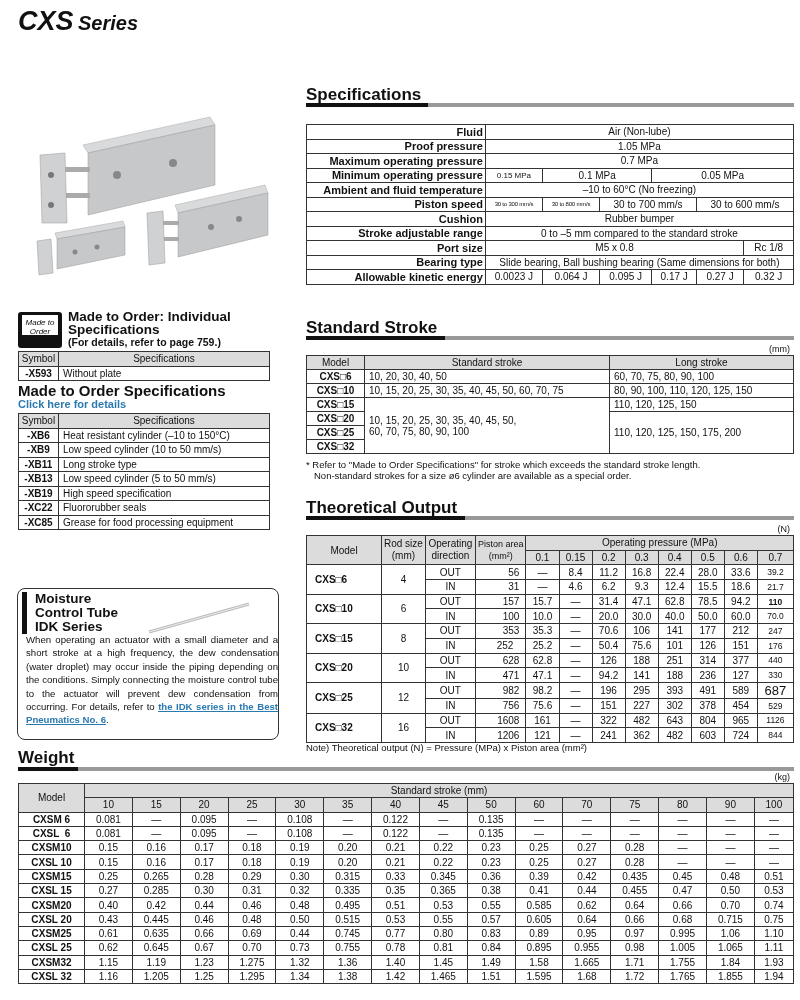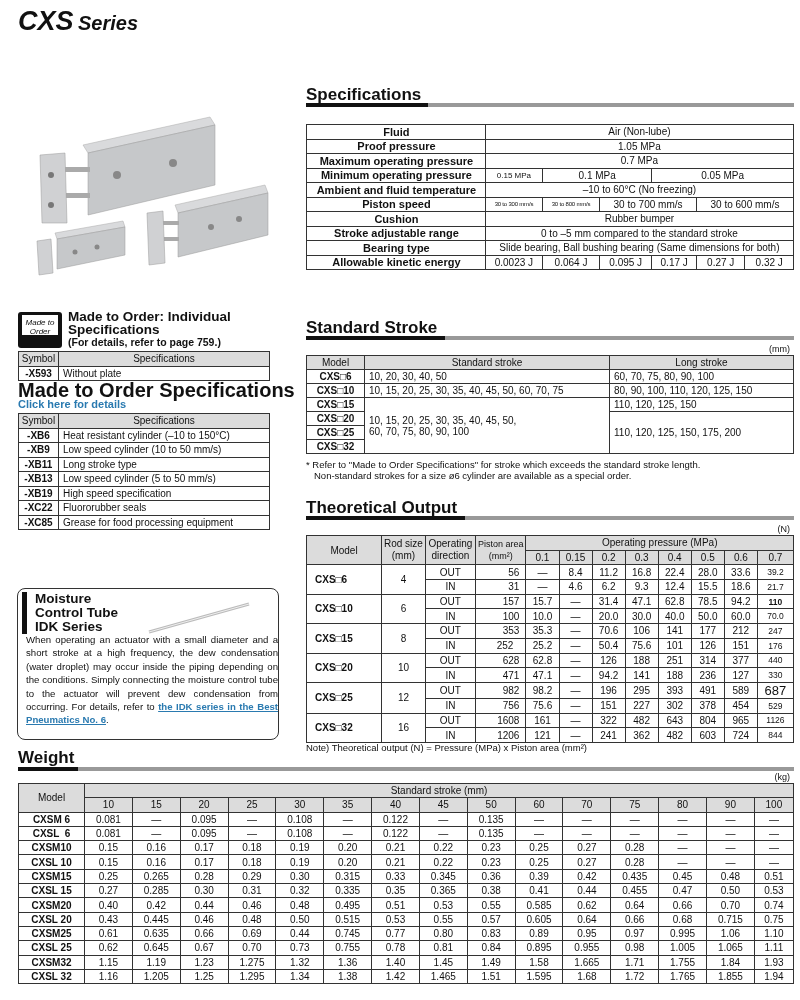--- a/index.html
+++ b/index.html
@@ -9,21 +9,21 @@
   .series-title { left: 18px; top: 6px; font-weight: bold; font-style: italic; }
   .series-title .big { font-size: 27px; }
   .series-title .small { font-size: 20px; font-style: italic; }
 
   .section-head { font-weight: bold; font-size: 17px; }
   .section-rule { height: 4px; background: linear-gradient(to right, #111 0, #111 var(--b), #999 var(--b), #999 100%); }
 
   table { border-collapse: collapse; position: absolute; }
   td, th { border: 1px solid #333; font-size: 10px; text-align: center; padding: 0 2px; white-space: nowrap; font-weight: normal; }
   th { background: #dcdcdc; }
-  td.lbl { text-align: center; font-weight: bold; font-size: 11px; padding-left: 3px; }
+  td.lbl { text-align: right; font-weight: bold; font-size: 11px; padding-left: 3px; }
   td.b { font-weight: bold; }
   td.l { text-align: left; padding-left: 4px; }
   .tiny { font-size: 6px; letter-spacing: -0.2px; }
   .sm { font-size: 8px; }
 
   
   #spec td { height: 14.5px; }
   #spec th { height: 15px; font-size: 10px; }
 
   #stroke td, #stroke th { height: 14px; font-size: 10px; }
@@ -100,21 +100,21 @@
         <th style="width:40px">Symbol</th>
         <th>Specifications</th>
       </tr>
   <tr>
         <td class="b">-X593</td>
         <td class="l">Without plate</td>
       </tr>
 </tbody>
   </table>
 
-<div class="abs mto-title" style="left:18px;top:384px;font-size:20px;">Made to Order Specifications</div>
+<div class="abs mto-title" style="left:18px;top:384px;font-size:15px;">Made to Order Specifications</div>
 <div class="abs click" style="left:18px;top:398px;">Click here for details</div>
 <table id="mto2" style="left:18px;top:413px;width:252px;">
   <thead>
       <tr>
         <th style="width:40px">Symbol</th>
         <th>Specifications</th>
       </tr>
     </thead>
   <tbody id="mto2-body">
       <tr>
@@ -200,20 +200,25 @@
       </tr>
   <tr>
         <td class="lbl">Cushion</td>
         <td colspan="6">Rubber bumper</td>
       </tr>
   <tr>
         <td class="lbl">Stroke adjustable range</td>
         <td colspan="6">0 to –5 mm compared to the standard stroke</td>
       </tr>
   <tr>
+        <td class="lbl">Port size</td>
+    <td colspan="5">M5 x 0.8</td>
+    <td>Rc 1/8</td>
+      </tr>
+  <tr>
         <td class="lbl">Bearing type</td>
         <td colspan="6">Slide bearing, Ball bushing bearing (Same dimensions for both)</td>
       </tr>
   <tr>
         <td class="lbl">Allowable kinetic energy</td>
     <td>0.0023 J</td>
     <td>0.064 J</td>
     <td>0.095 J</td>
     <td>0.17 J</td>
     <td>0.27 J</td>

